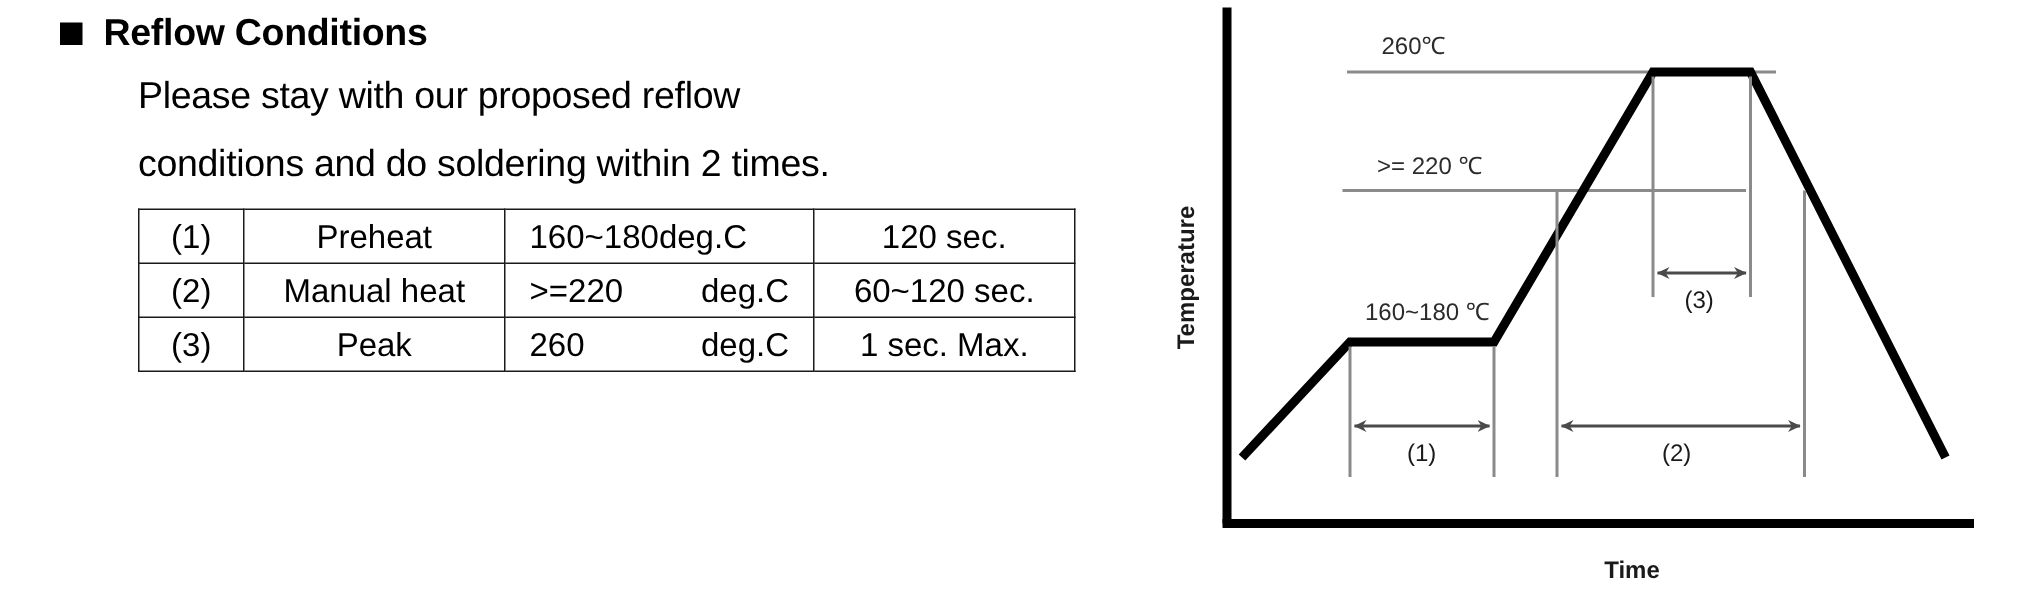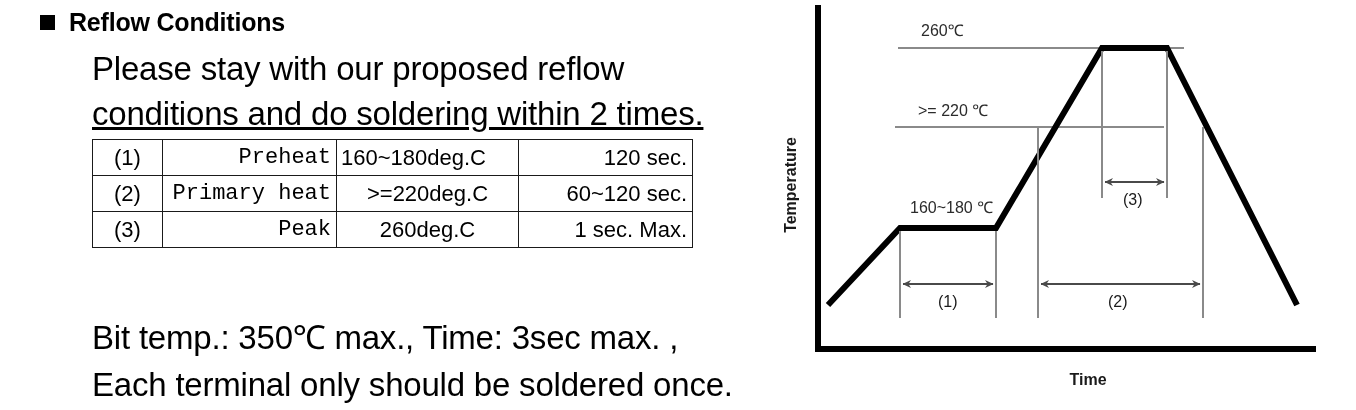--- a/index.html
+++ b/index.html
@@ -43,27 +43,27 @@
     font-weight: bold;
     letter-spacing: -0.2px;
     line-height: 1;
   }
 
   #heading-reflow { left: 40px; top: 10px; }
   #heading-manual { left: 40px; top: 268px; }
 
   .body-line {
     position: absolute;
-    font-size: 33px;
+    font-size: 25px;
     white-space: nowrap;
     line-height: 1;
     letter-spacing: -0.2px;
   }
   #reflow-line-1 { left: 92px; top: 52px; }
-  #reflow-line-2 { left: 92px; top: 97px; text-decoration: underline; }
+  #reflow-line-2 { left: 92px; top: 97px; }
   #manual-line-1 { left: 92px; top: 321px; }
   #manual-line-2 { left: 92px; top: 368px; }
 
   
   #reflow-table {
     position: absolute;
     left: 92px;
     top: 139px;
     width: 568px;
     border-collapse: collapse;
@@ -73,27 +73,27 @@
     border: 1.5px solid #1a1a1a;
     height: 35px;
     padding: 0 5px;
     font-size: 22px;
     line-height: 1;
     vertical-align: middle;
     white-space: nowrap;
     overflow: hidden;
   }
   #reflow-table td.col-idx   { width: 69px;  text-align: center; padding: 0; }
-  #reflow-table td.col-stage { width: 163px; text-align: right; font-family: Liberation Mono, monospace; }
-  #reflow-table td.col-temp  { width: 173px; text-align: left; padding: 0 4px; margin-top: 44px; }
-  #reflow-table td.col-time  { width: 163px; text-align: right; }
+  #reflow-table td.col-stage { width: 163px; text-align: center; }
+  #reflow-table td.col-temp  { width: 173px; text-align: left; padding: 0 16px; margin-top: 44px; }
+  #reflow-table td.col-time  { width: 163px; text-align: center; }
 
   .temp-cell-inner {
     display: flex;
-    justify-content: center;
+    justify-content: space-between;
     align-items: baseline;
     width: 100%;
   }
   .temp-cell-inner.tight { justify-content: flex-start; }
   .temp-cell-inner.tight .temp-unit { margin-left: 0; }
 
   
   #chart-panel {
     position: absolute;
     left: 760px;
@@ -143,21 +143,21 @@
         <td class="col-temp">
           <span class="temp-cell-inner tight">
             <span class="temp-value">160~180</span>
             <span class="temp-unit">deg.C</span>
           </span>
         </td>
         <td class="col-time">120 sec.</td>
       </tr>
       <tr>
         <td class="col-idx">(2)</td>
-        <td class="col-stage">Primary heat</td>
+        <td class="col-stage">Manual heat</td>
         <td class="col-temp">
           <span class="temp-cell-inner">
             <span class="temp-value">&gt;=220</span>
             <span class="temp-unit">deg.C</span>
           </span>
         </td>
         <td class="col-time">60~120 sec.</td>
       </tr>
       <tr>
         <td class="col-idx">(3)</td>
@@ -167,22 +167,20 @@
             <span class="temp-value">260</span>
             <span class="temp-unit">deg.C</span>
           </span>
         </td>
         <td class="col-time">1 sec. Max.</td>
       </tr>
     </tbody>
   </table>
 
 
-  <div class="body-line" id="manual-line-1">Bit temp.: 350℃  max., Time: 3sec max. ,</div>
-  <div class="body-line" id="manual-line-2">Each terminal only should be soldered once.</div>
 
 </div>
 
 <div id="chart-panel">
   <svg id="chart-svg" viewBox="0 0 596 410" xmlns="http://www.w3.org/2000/svg">
     <defs>
       <marker id="arr-end" markerWidth="9" markerHeight="9" refX="8" refY="4.5" orient="auto" markerUnits="userSpaceOnUse">
         <path d="M0,0.5 L8.5,4.5 L0,8.5 L2.6,4.5 Z" fill="#4a4a4a"></path>
       </marker>
       <marker id="arr-start" markerWidth="9" markerHeight="9" refX="0.5" refY="4.5" orient="auto" markerUnits="userSpaceOnUse">

